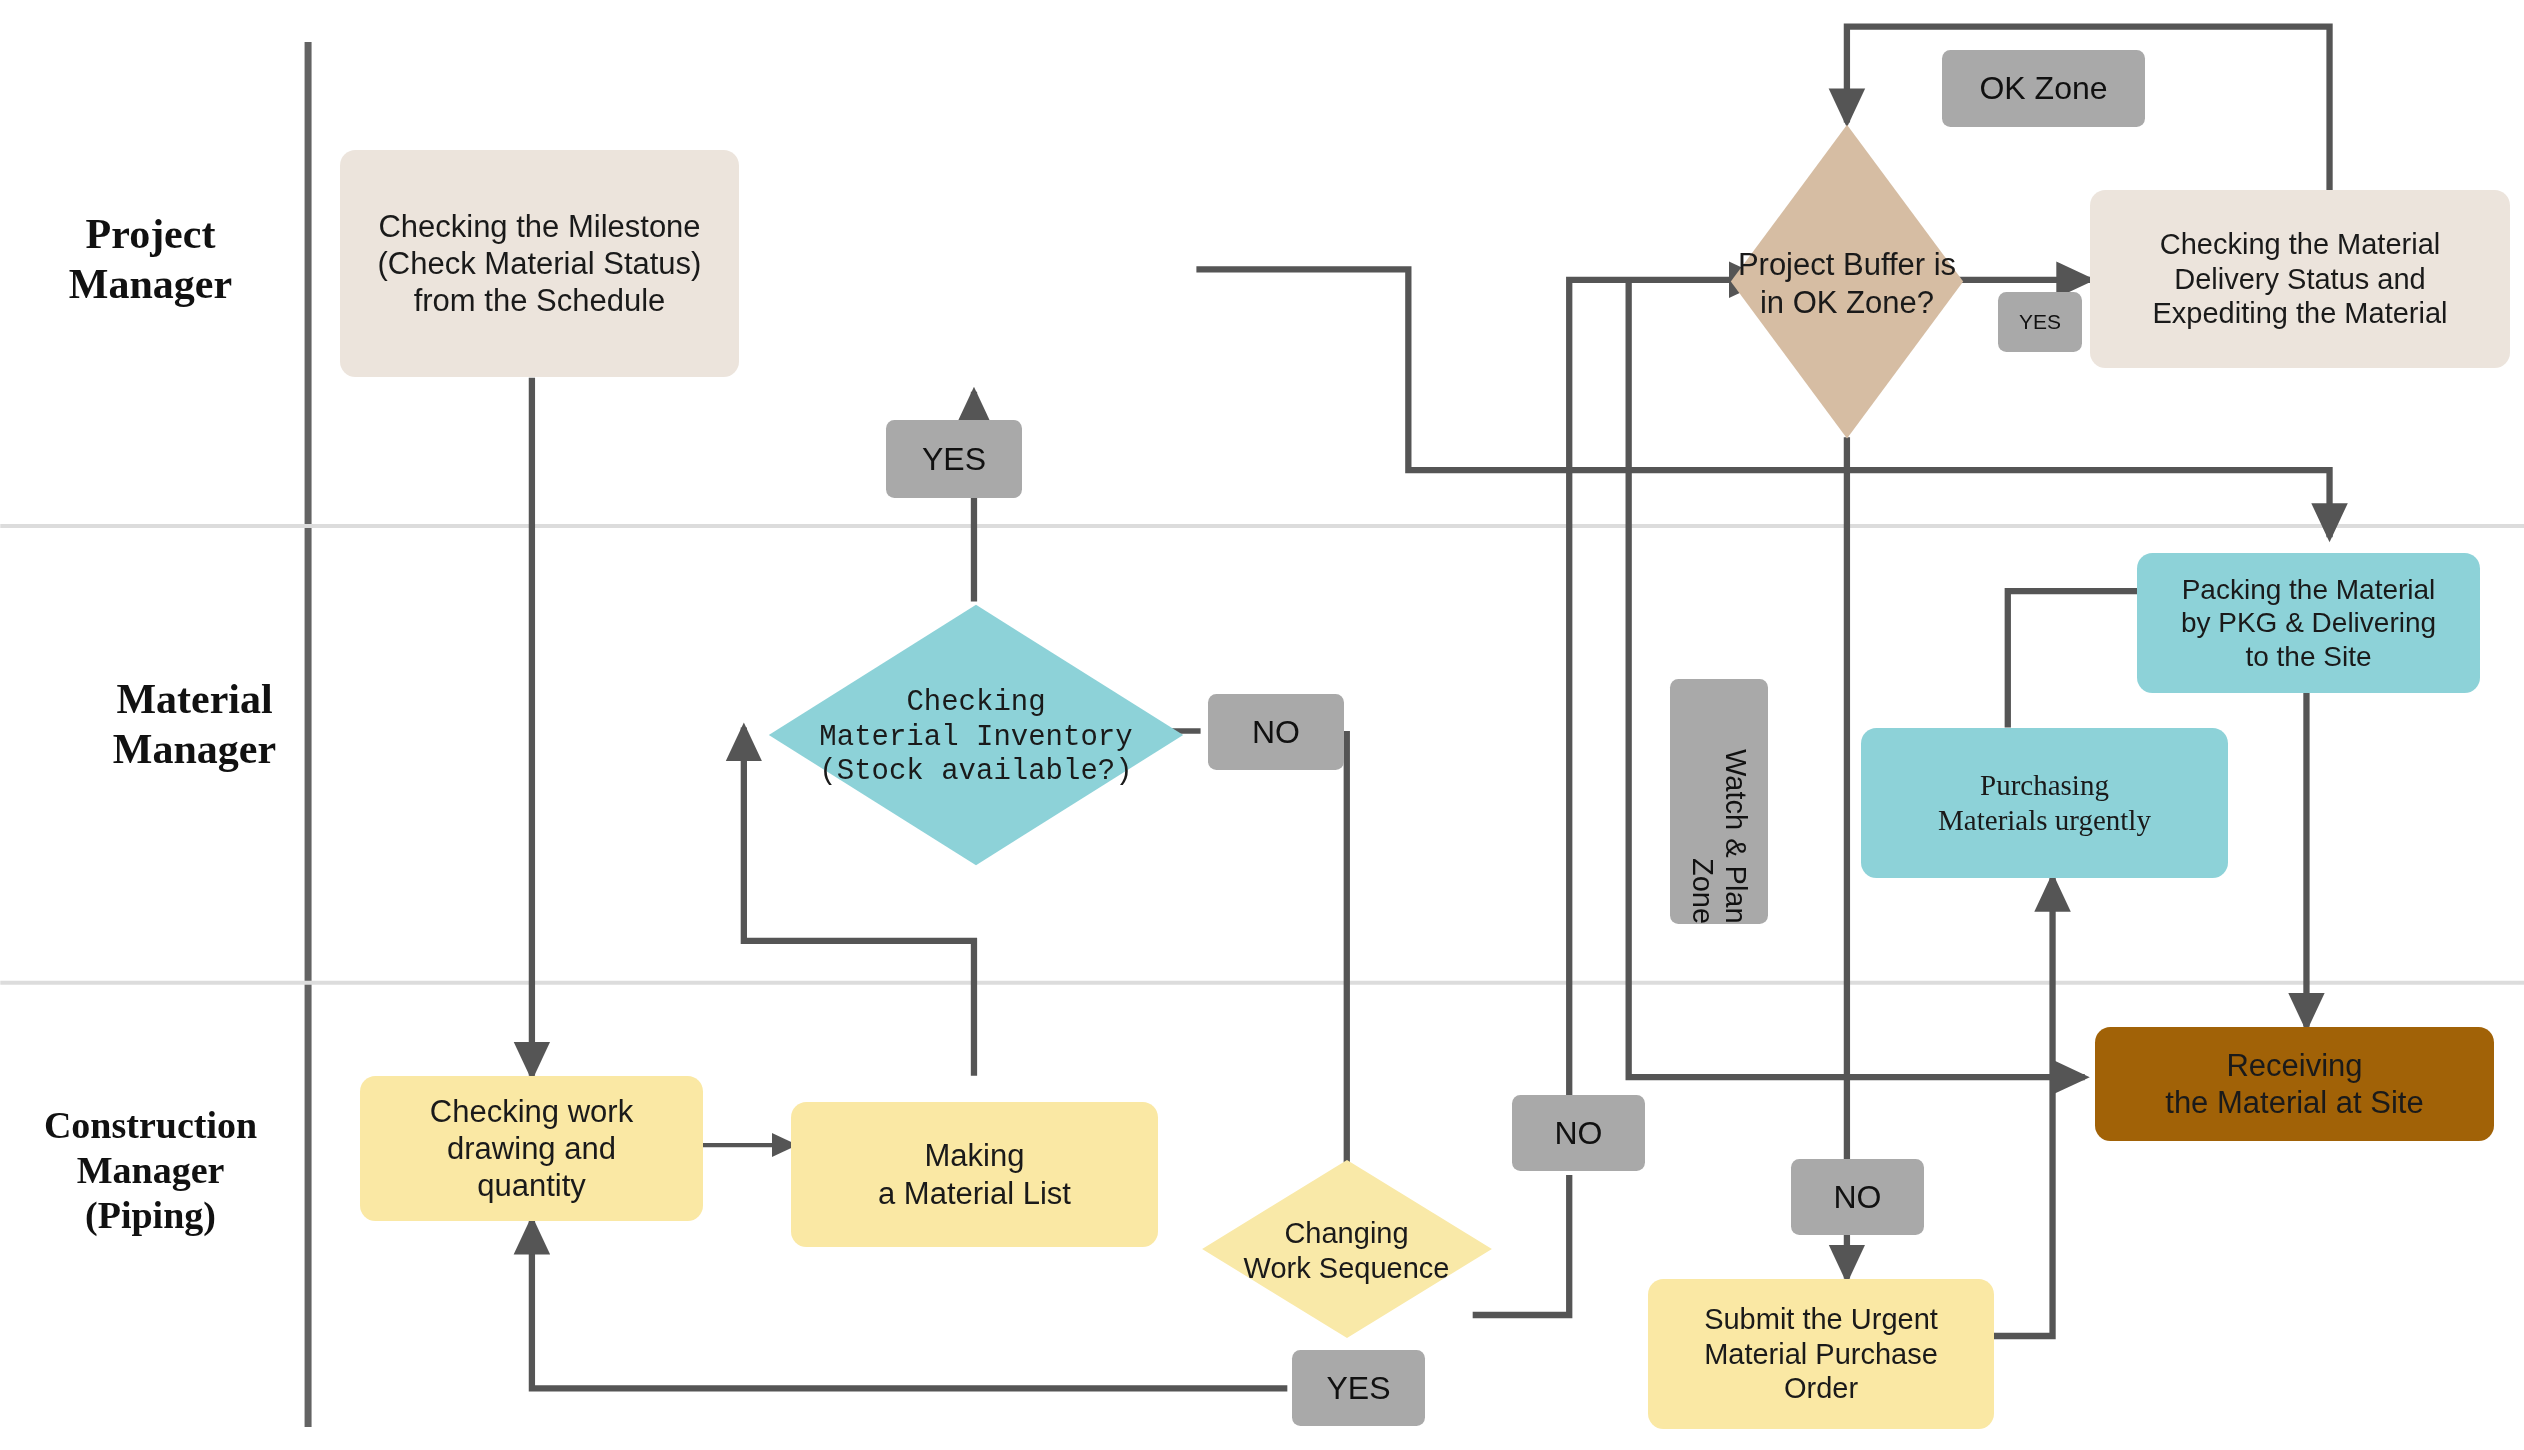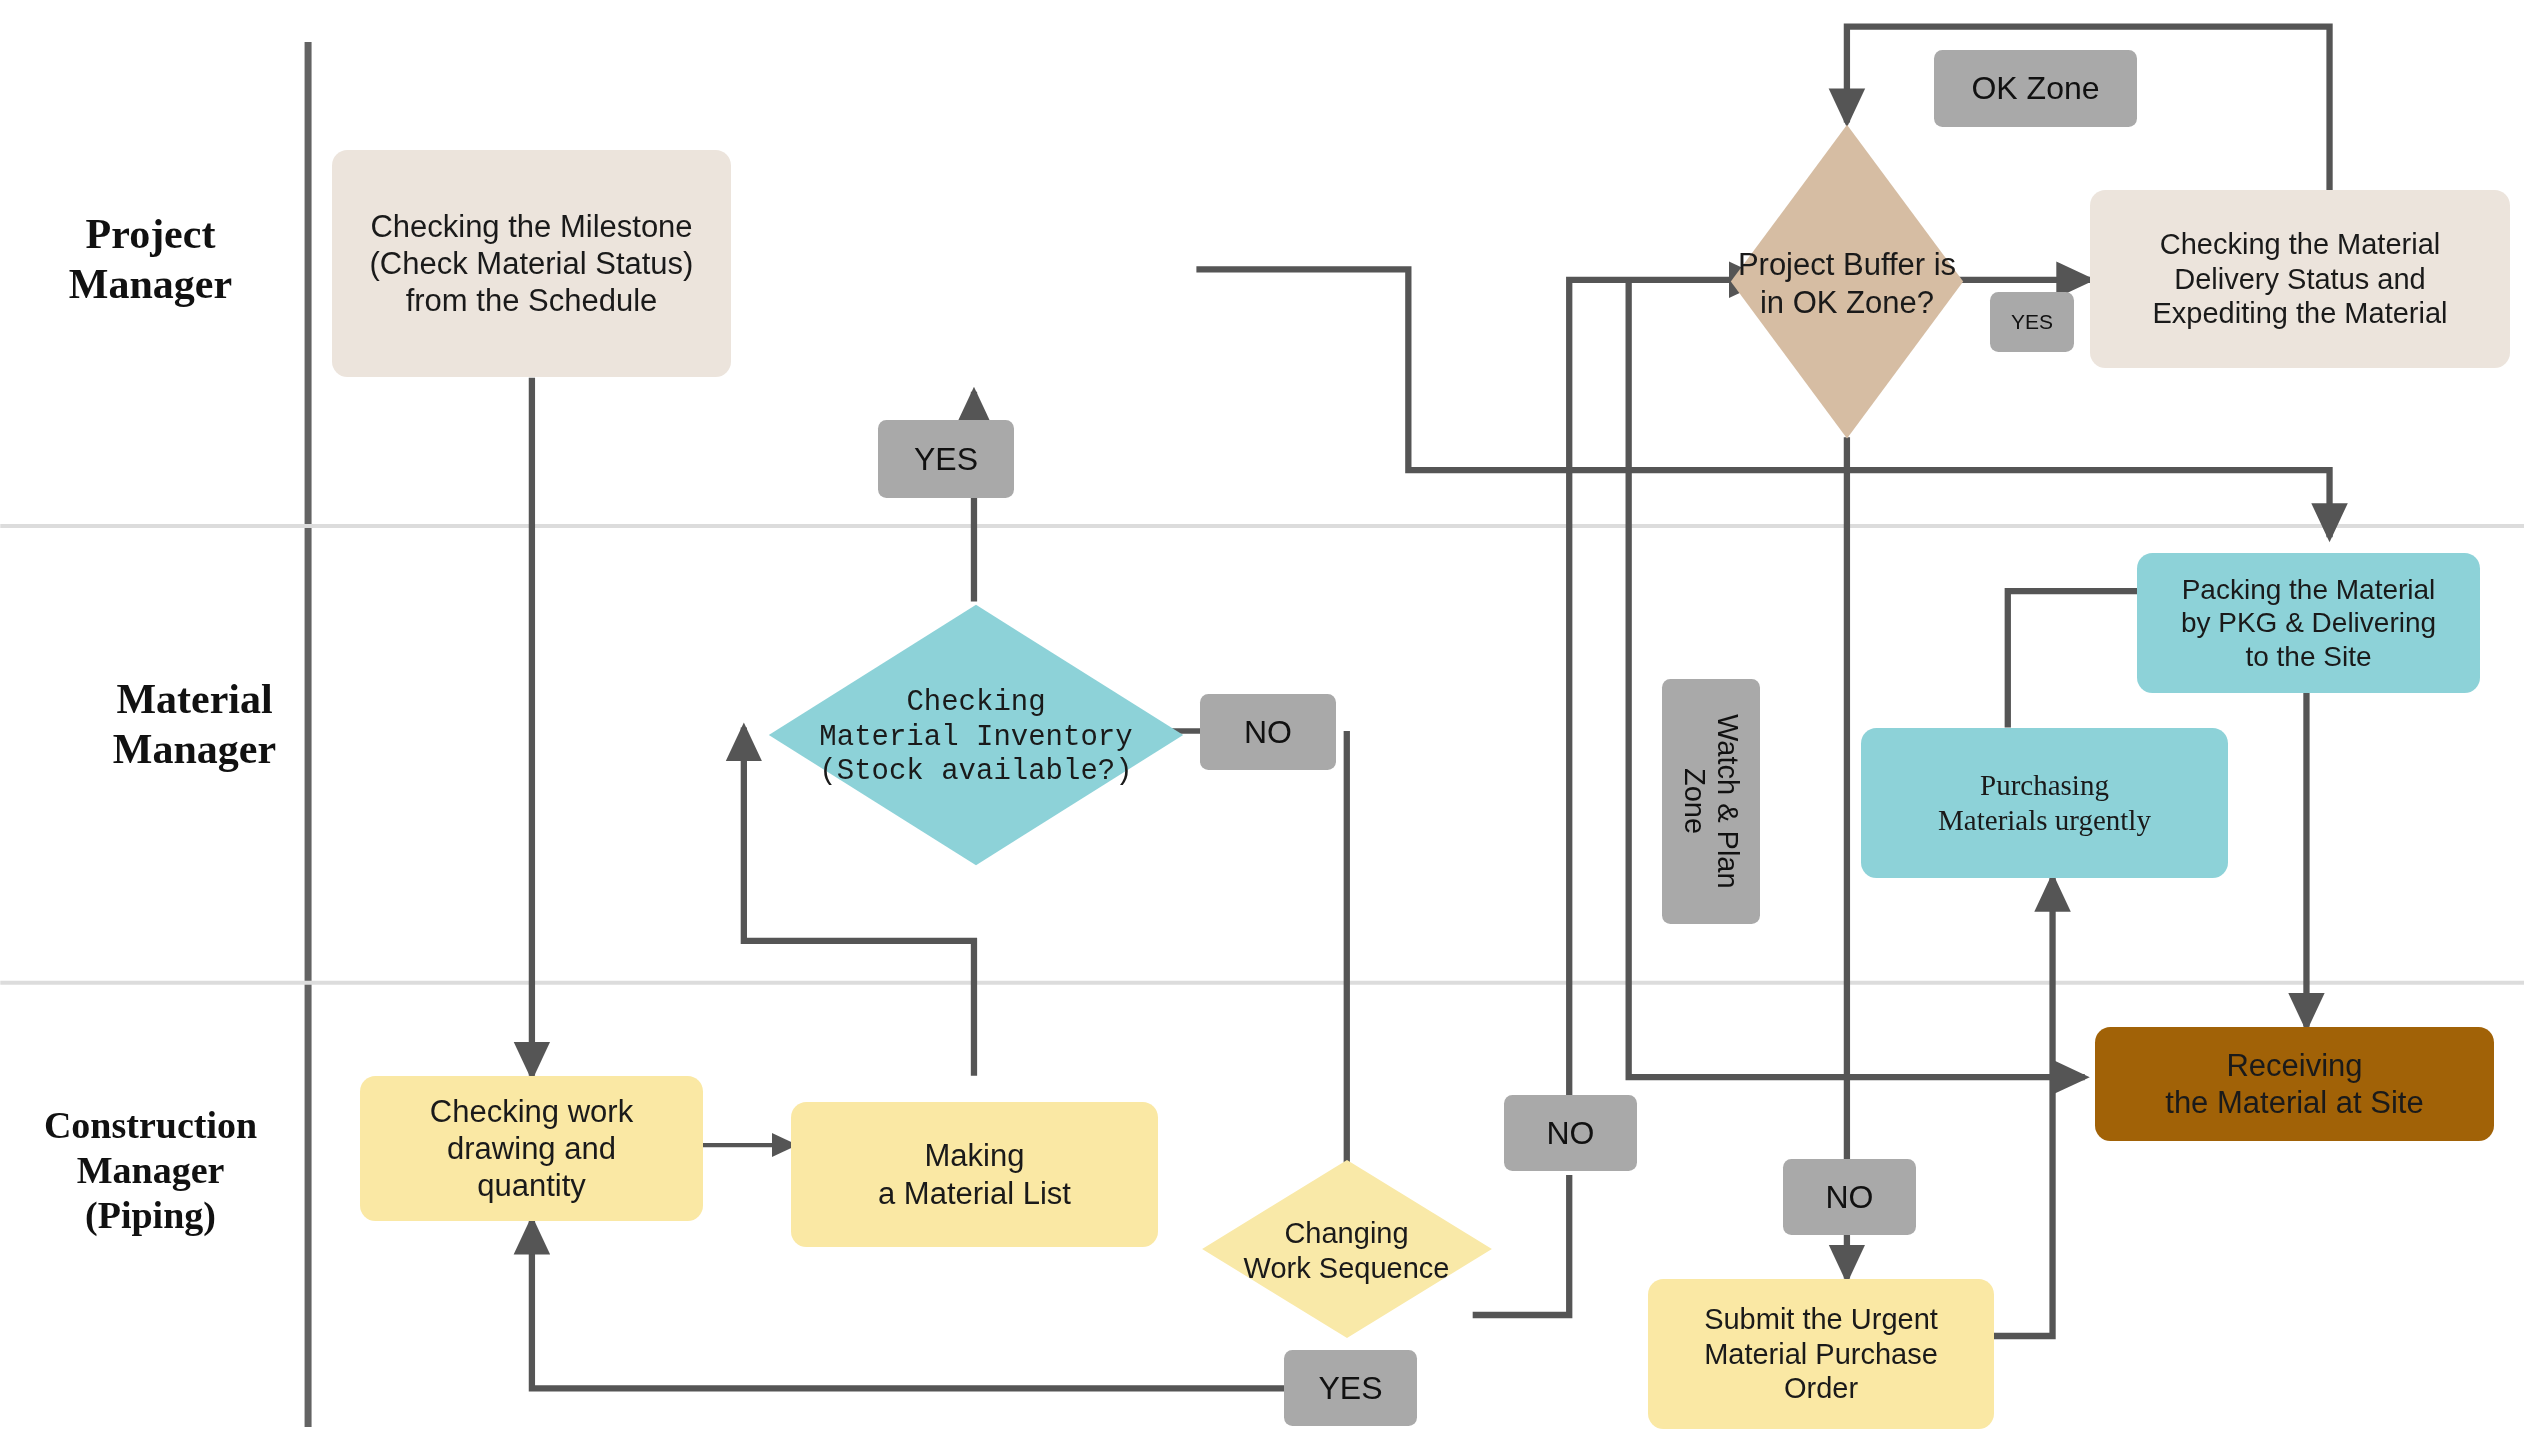--- a/index.html
+++ b/index.html
@@ -7,22 +7,22 @@
        font-family:"Liberation Sans",sans-serif;}
   #stage{position:absolute;left:0;top:0;width:2525px;height:1450px;}
   svg{position:absolute;left:0;top:0;}
   .lane-label{position:absolute;text-align:center;font-family:"Liberation Serif",serif;
               font-weight:bold;color:#111111;line-height:1.18;}
   .lane-label span{display:block;}
   .node{position:absolute;display:flex;align-items:center;justify-content:center;
         text-align:center;color:#1a1a1a;line-height:1.2;box-sizing:border-box;}
   .rbox{border-radius:15.4px;}
   .tag{position:absolute;display:flex;align-items:center;justify-content:center;
-       text-align:center;background:#a9a9a9;border-radius:8.4px;color:#111;
-       font-family:"Liberation Sans",sans-serif;box-sizing:border-box;}
+       text-align:right;background:#a9a9a9;border-radius:8.4px;color:#111;
+       font-family:"Liberation Sans",sans-serif;box-sizing:border-box;margin-left:8px;}
   .tag.vert{writing-mode:vertical-rl;}
   .dtext{position:absolute;display:flex;align-items:center;justify-content:center;
          text-align:center;color:#1a1a1a;line-height:1.2;pointer-events:none;}
 </style>
 </head>
 <body>
 
 <div id="stage">
 
   <svg width="2525" height="1450" viewBox="0 0 3609 2073">
@@ -85,21 +85,21 @@
   <div class="lane-label" style="left:0;top:675px;width:301px;font-size:42px;padding-left:44px;">
     <span>Material</span>
     <span>Manager</span>
   </div>
   <div class="lane-label" style="left:0;top:1091px;width:301px;font-size:38px;margin-top:12px;">
     <span>Construction</span>
     <span>Manager</span>
     <span>(Piping)</span>
   </div>
 
-  <div class="node rbox" style="left:332px;top:150px;width:399px;height:227px;background:#ece4dc;
+  <div class="node rbox" style="left:340px;top:150px;width:399px;height:227px;background:#ece4dc;
               font-size:31px;white-space:pre-line;padding:0 12.6px;">Checking the Milestone
 (Check Material Status)
 from the Schedule</div>
 
 
   <svg width="238" height="322" style="left:1728px;top:122px;" viewBox="0 0 340 460">
     <polygon points="170,4 336,228 170,452 4,228" fill="#d6bda3"></polygon>
   </svg>
   <div class="dtext" style="left:1714px;top:231px;width:266px;height:105px;font-size:31px;white-space:pre-line;">Project Buffer is
 in OK Zone?</div>

